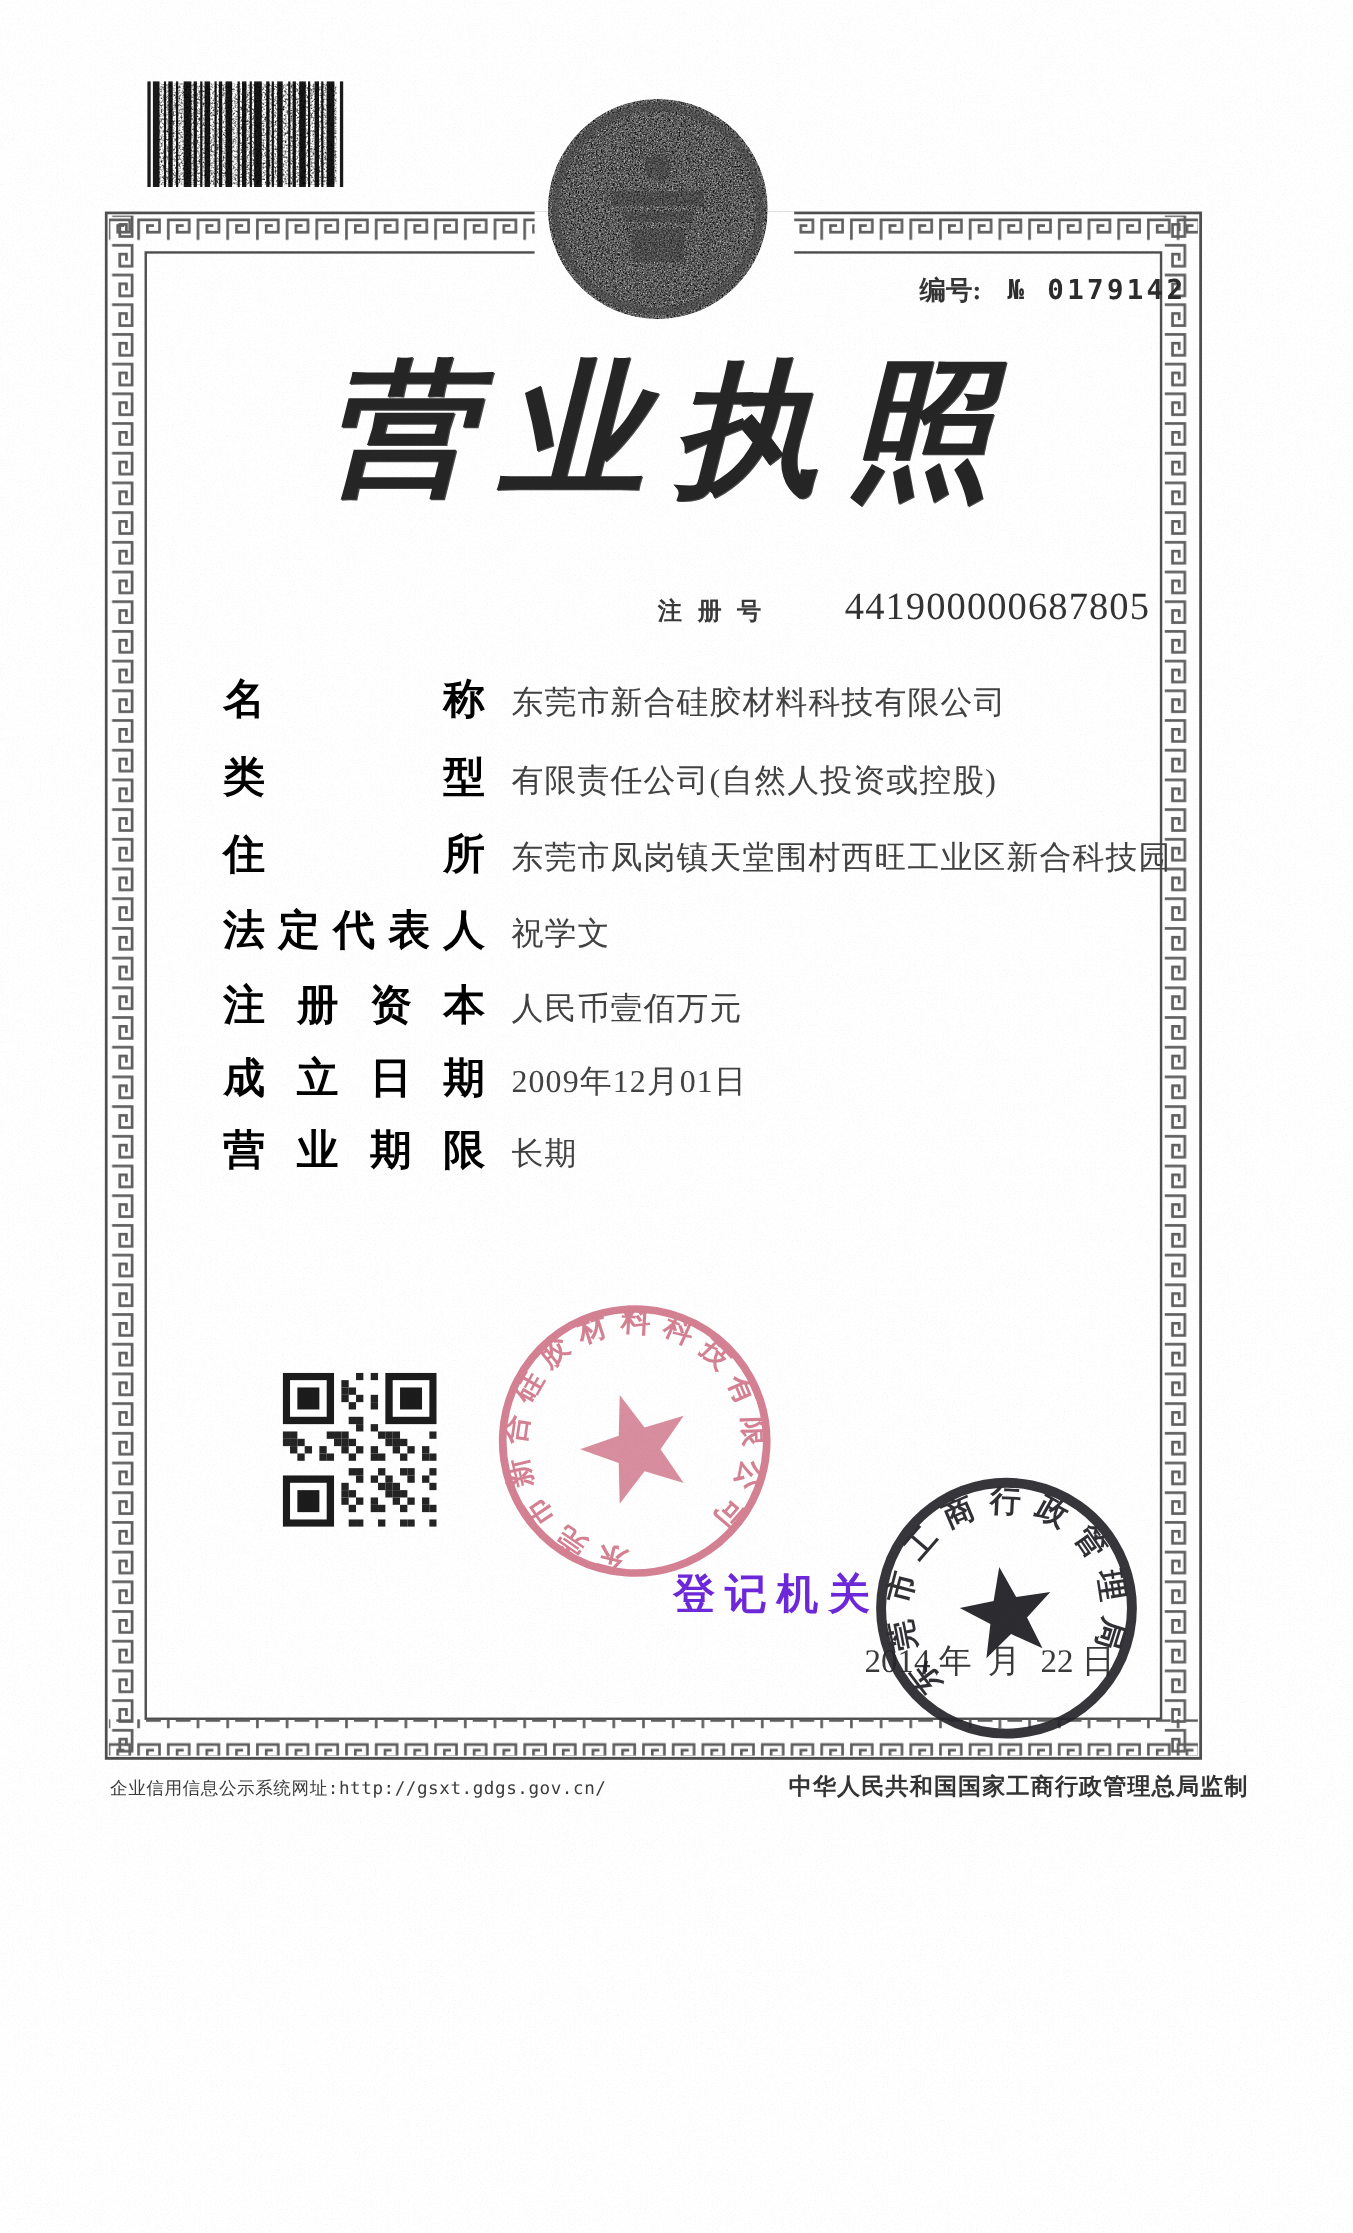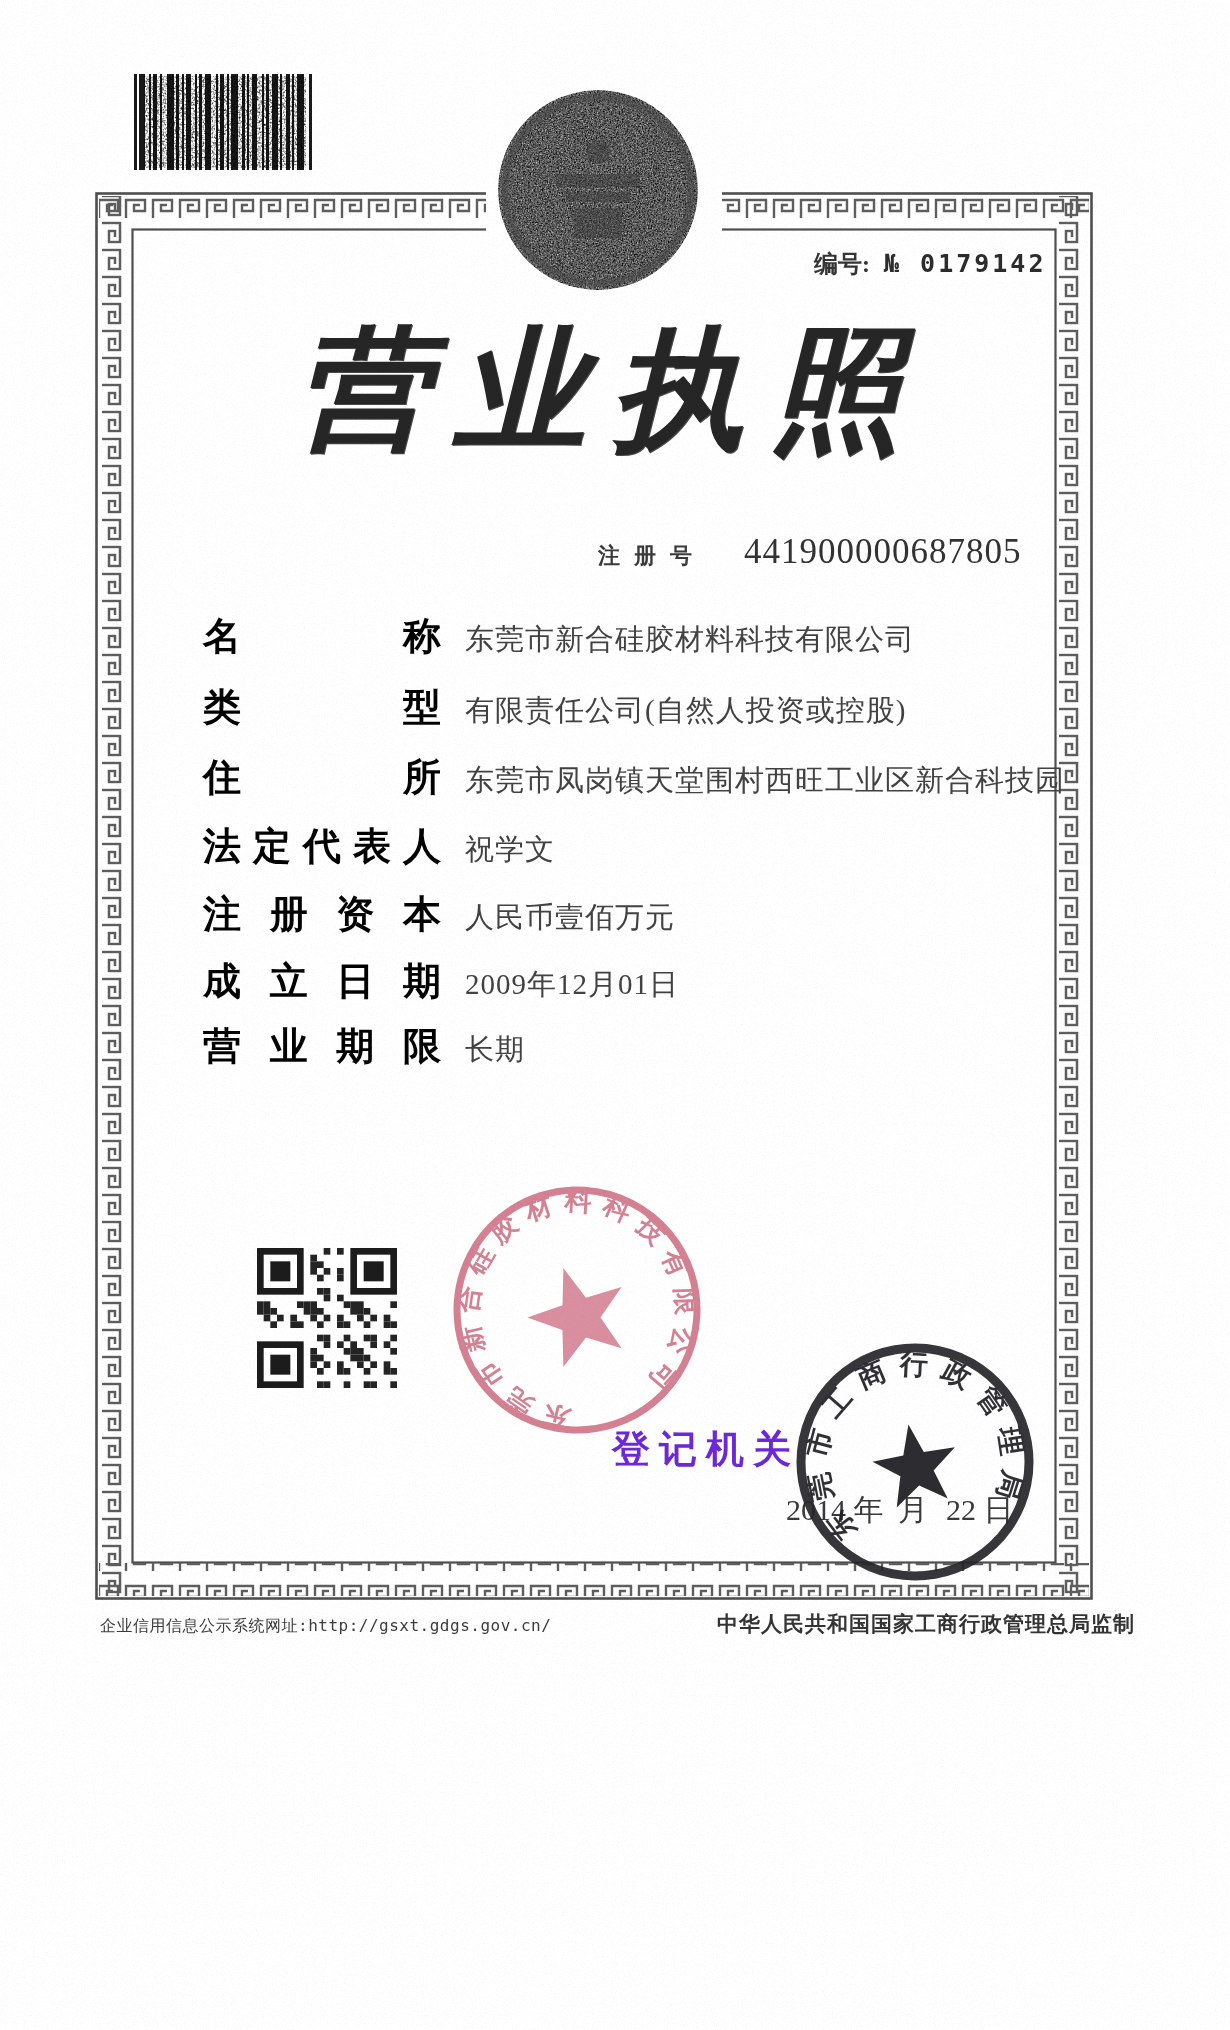--- a/index.html
+++ b/index.html
@@ -1,31 +1,31 @@
 <!DOCTYPE html>
 <html><head>
 <meta charset="utf-8">
 <style>
   html,body{margin:0;padding:0;background:#fdfdfd;}
   .page{position:relative;width:1230px;height:2030px;background:#ffffff;overflow:hidden;
         font-family:"Liberation Serif","DejaVu Serif",serif;color:#2e2e2e;}
   .abs{position:absolute;}
 
-  .serial-line{top:248px;left:814px;display:flex;align-items:baseline;gap:14px;}
+  .serial-line{top:248px;left:836px;display:flex;align-items:baseline;gap:24px;}
   .serial-label{font-size:24px;font-weight:700;color:#353535;}
   .serial-number{font-size:25px;font-weight:700;letter-spacing:3px;color:#2c2c2c;
                  font-family:"DejaVu Sans Mono","Liberation Mono",monospace;}
 
   .doc-title{top:318px;left:296px;font-size:132px;font-weight:900;letter-spacing:26px;
              color:#262626;line-height:1.1;white-space:nowrap;
              text-shadow:1px 1px 0 #4a4a4a;font-style:italic;}
 
   .regno-line{top:532px;left:598px;display:flex;align-items:baseline;gap:38px;}
   .regno-label{font-size:22px;letter-spacing:14px;color:#3a3a3a;font-weight:700;}
-  .regno-value{font-size:35px;color:#333;letter-spacing:1px;}
+  .regno-value{font-size:35px;color:#333;letter-spacing:1px;margin-left:24px;}
 
   .field-row{position:absolute;left:203px;display:flex;align-items:baseline;gap:24px;width:900px;}
   .field-label{width:238px;min-width:238px;font-size:38px;font-weight:600;color:#000000;
                text-align:justify;text-align-last:justify;line-height:1.1;}
   .field-value{font-size:29px;color:#424242;letter-spacing:1px;line-height:1.15;}
   .field-row.scope .field-value{width:612px;font-size:23.5px;line-height:30px;
                text-align:justify;letter-spacing:0.5px;}
 
   .registry-label{top:1424px;left:612px;font-size:38px;font-weight:600;letter-spacing:9px;
                   color:#6d28d9;white-space:nowrap;}

